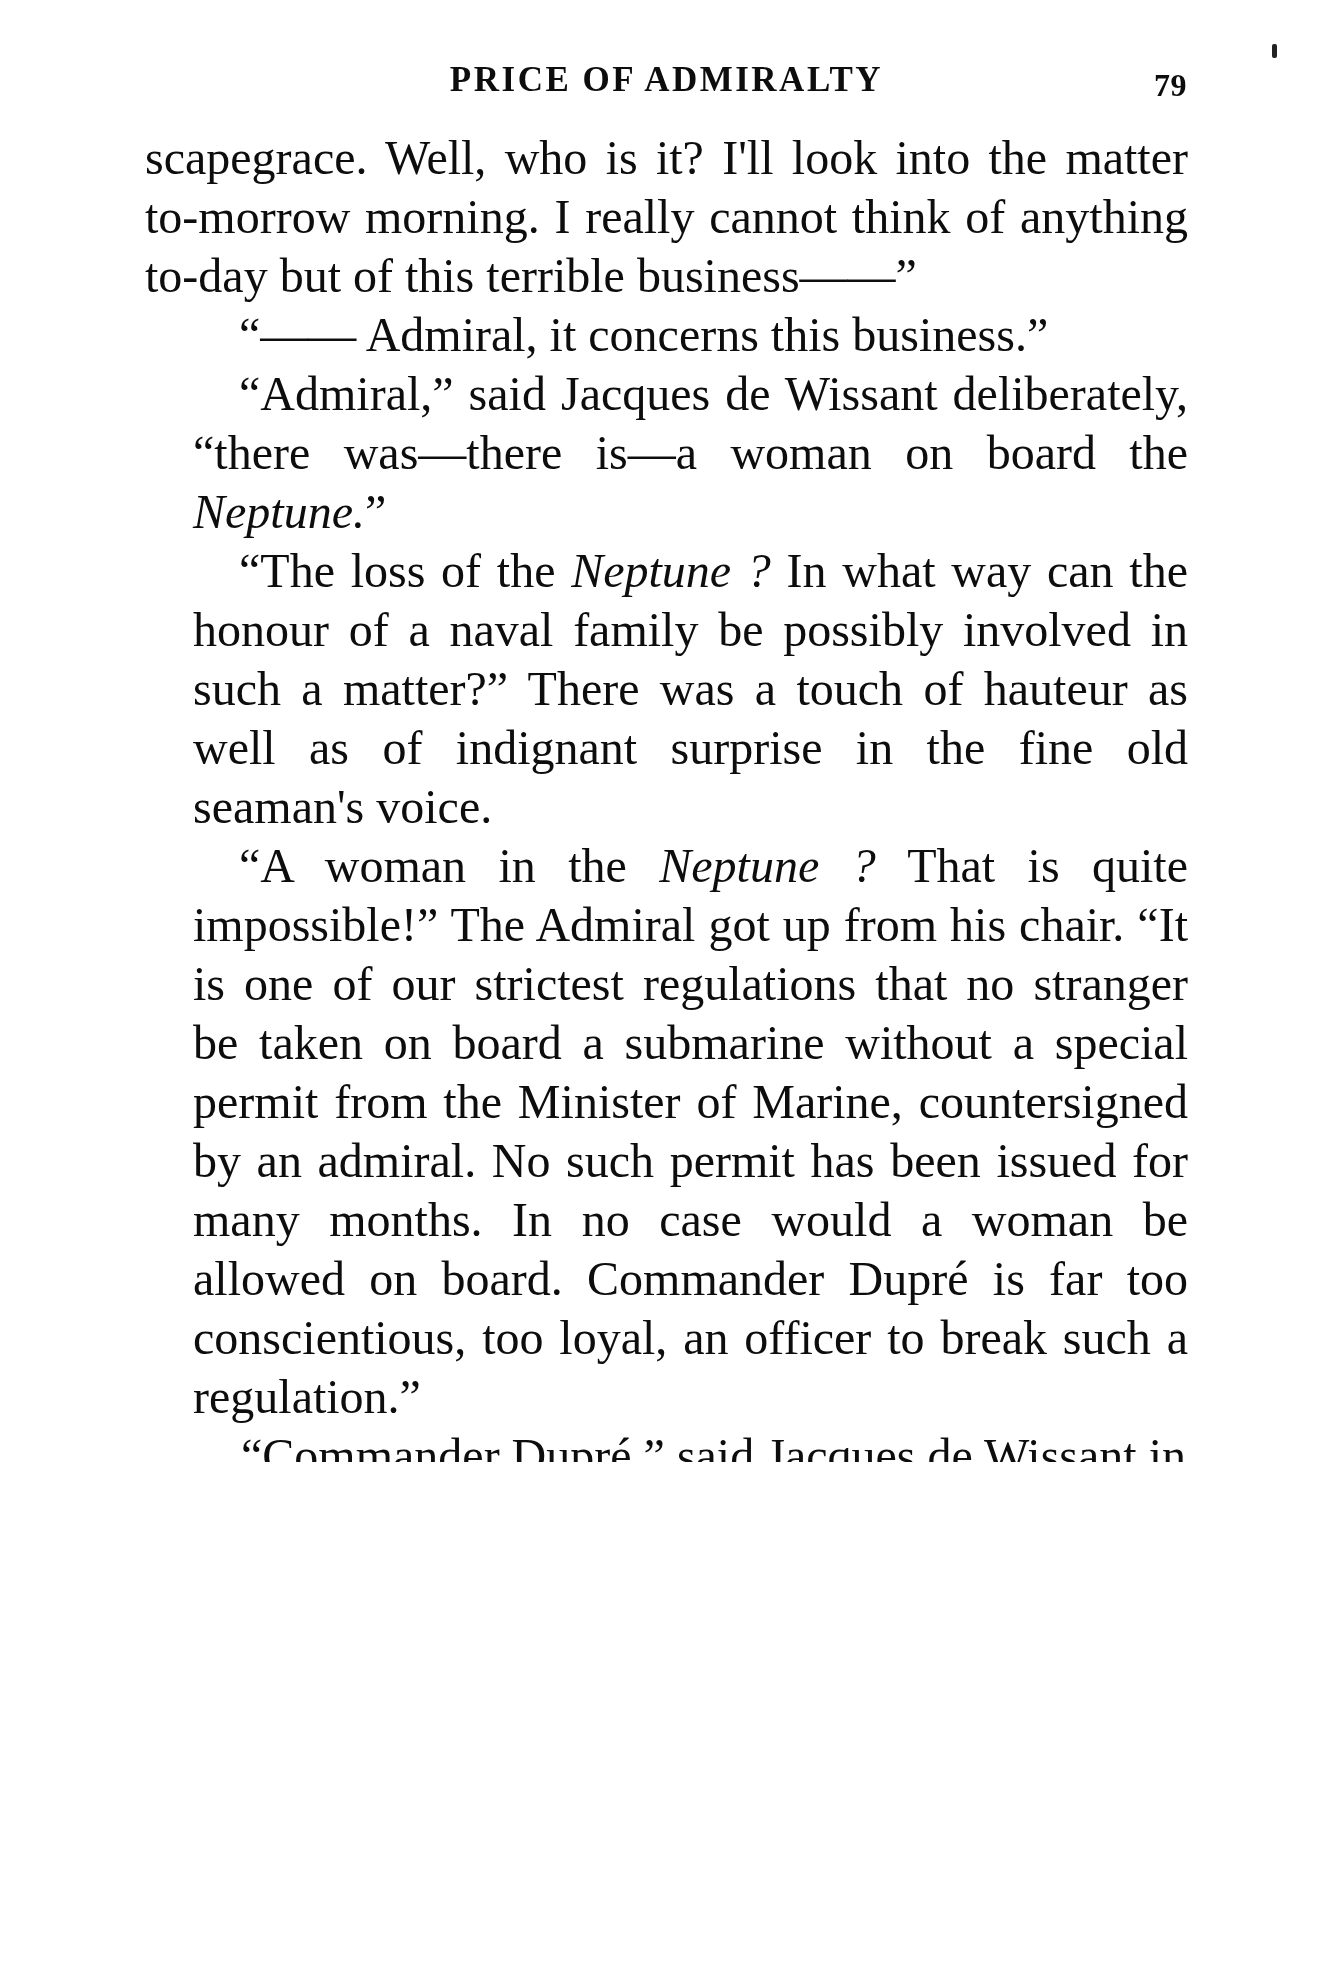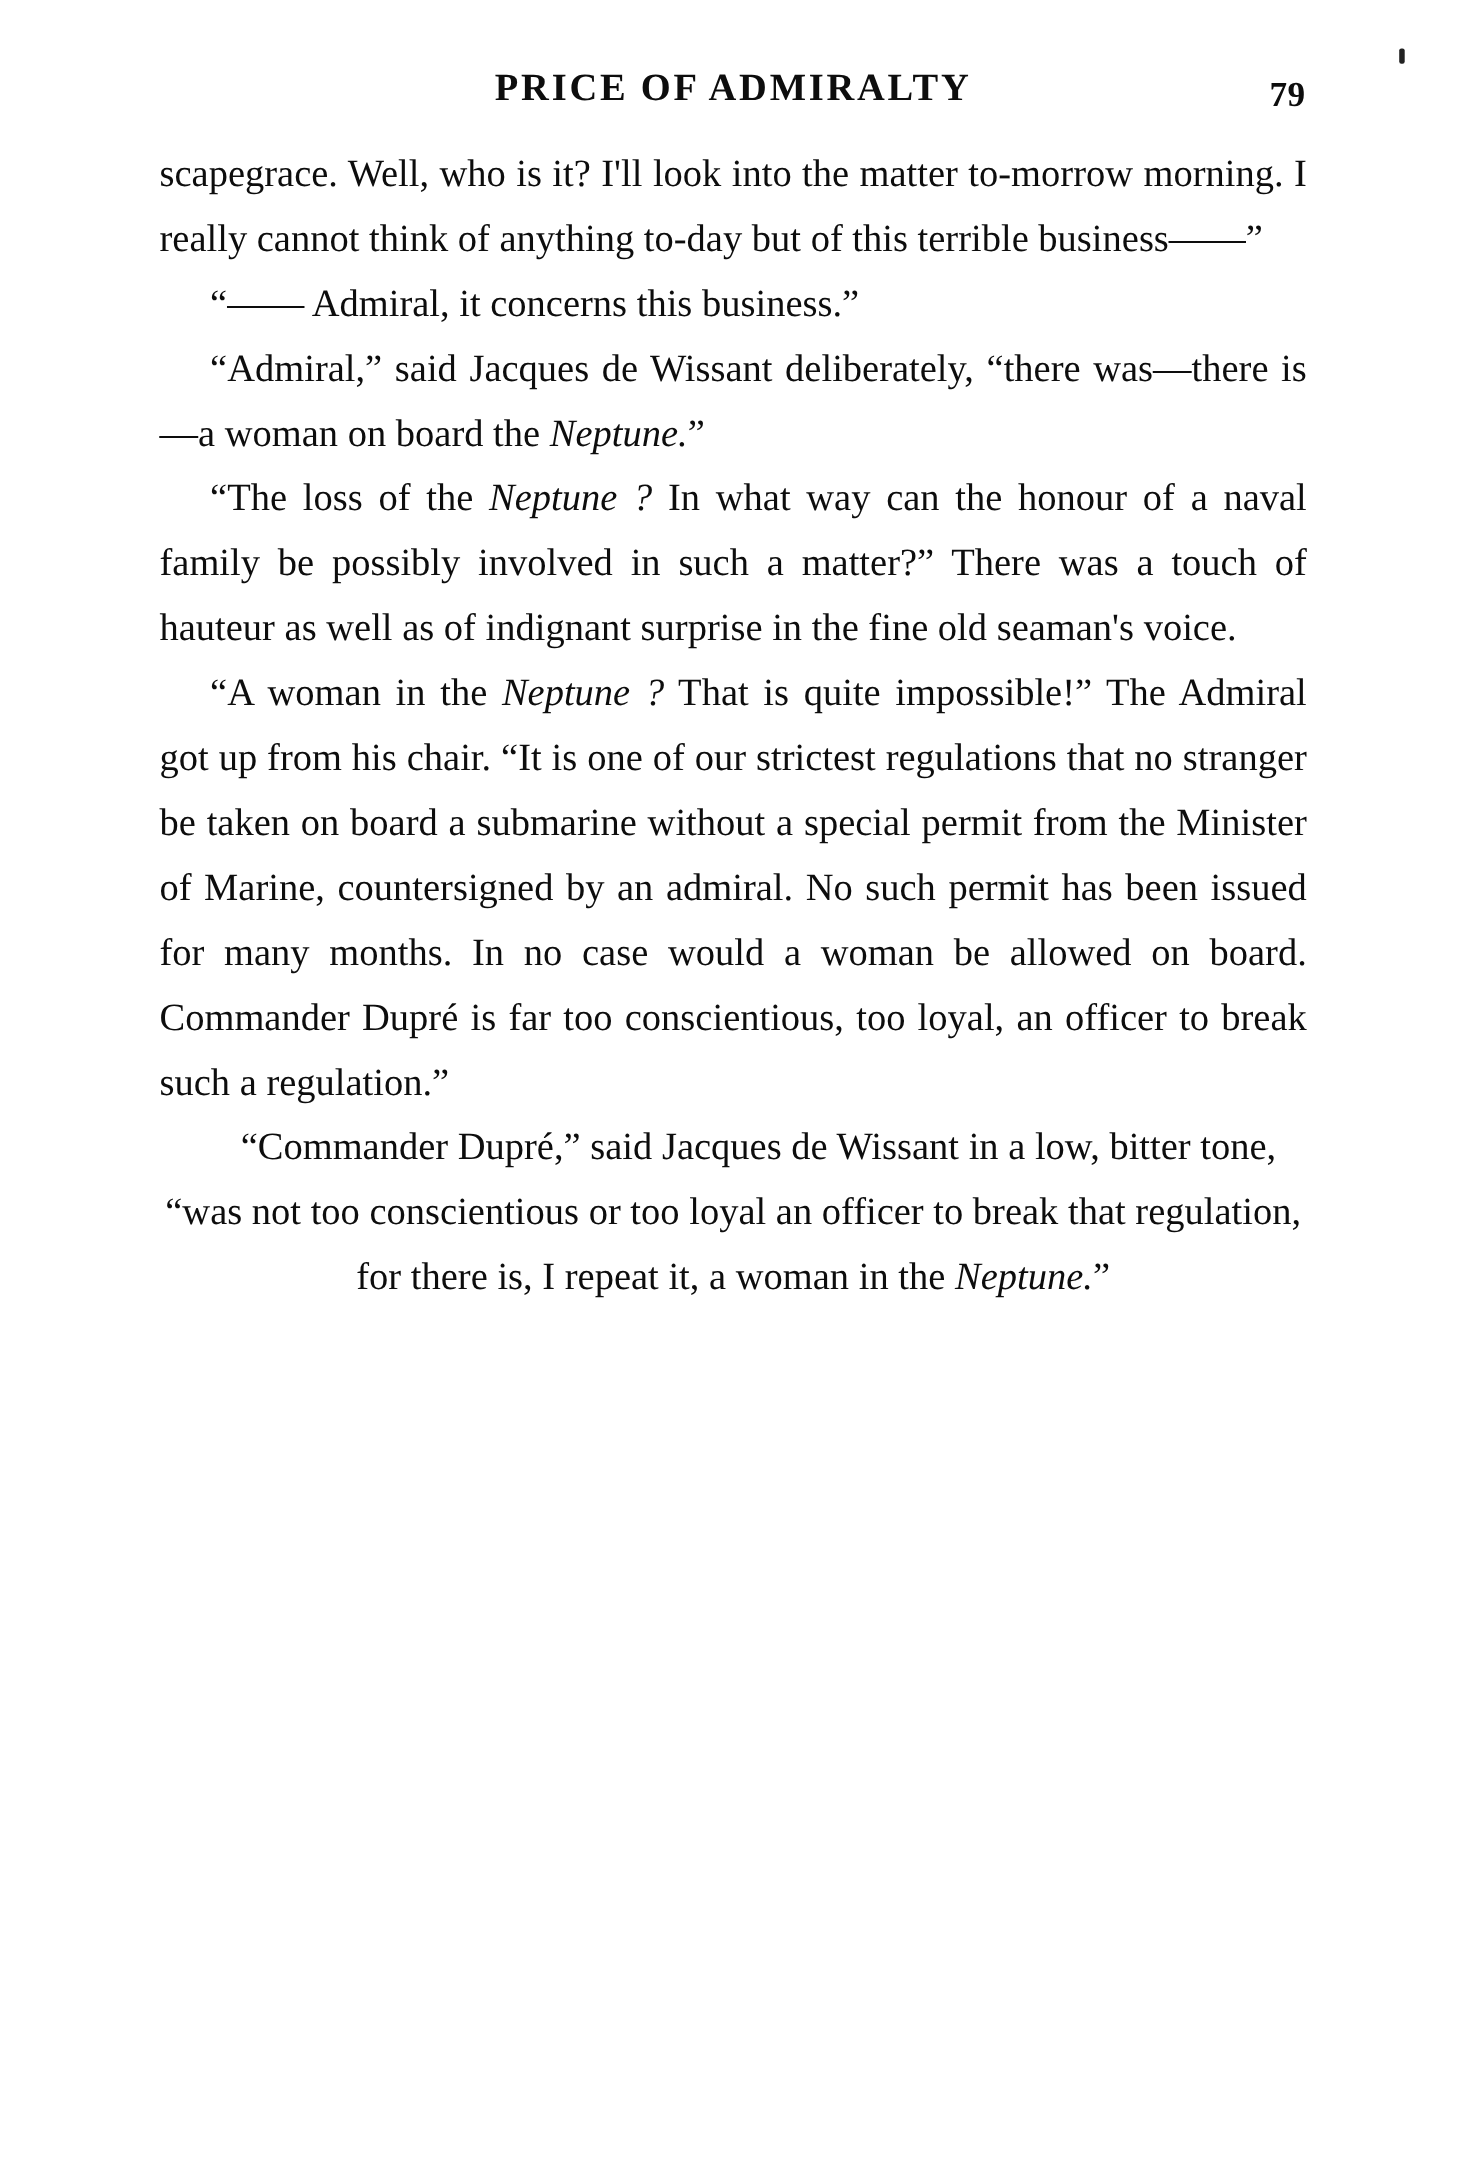--- a/index.html
+++ b/index.html
@@ -38,32 +38,33 @@
   }
   .running-head .folio {
     position: absolute;
     right: 1px;
     bottom: 2px;
     font-size: 32px;
     font-weight: bold;
     letter-spacing: 0.5px;
   }
   .body-text {
-    font-size: 35px;
+    font-size: 48px;
     line-height: 59px;
     text-align: justify;
     text-justify: inter-word;
     hyphens: none;
   }
   .body-text p {
     margin: 0;
     text-indent: 0;
   }
   .body-text p.indent {
     text-indent: 46px;
+    margin-left: 48px;
   }
   .body-text p:last-child {
     text-align: center;
   }
   .it {
     font-style: italic;
   }
   .speck {
     position: absolute;
     background: #222;

